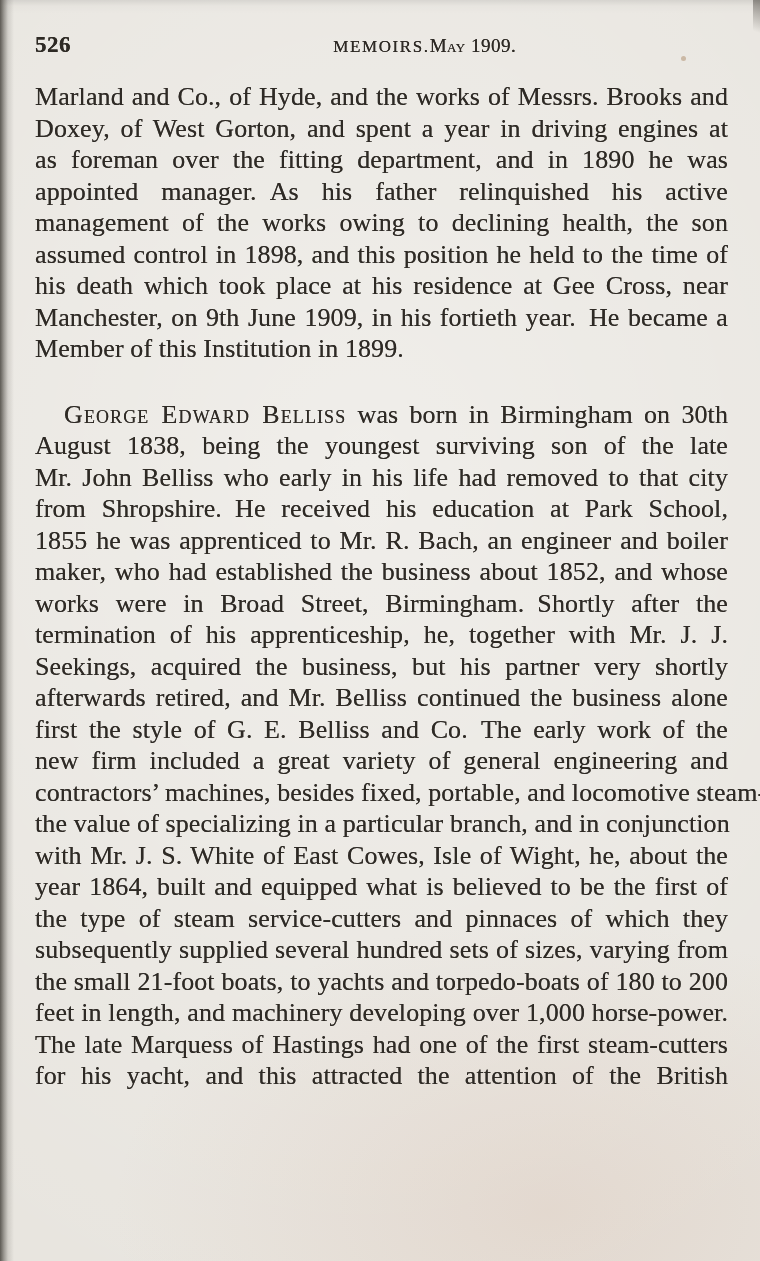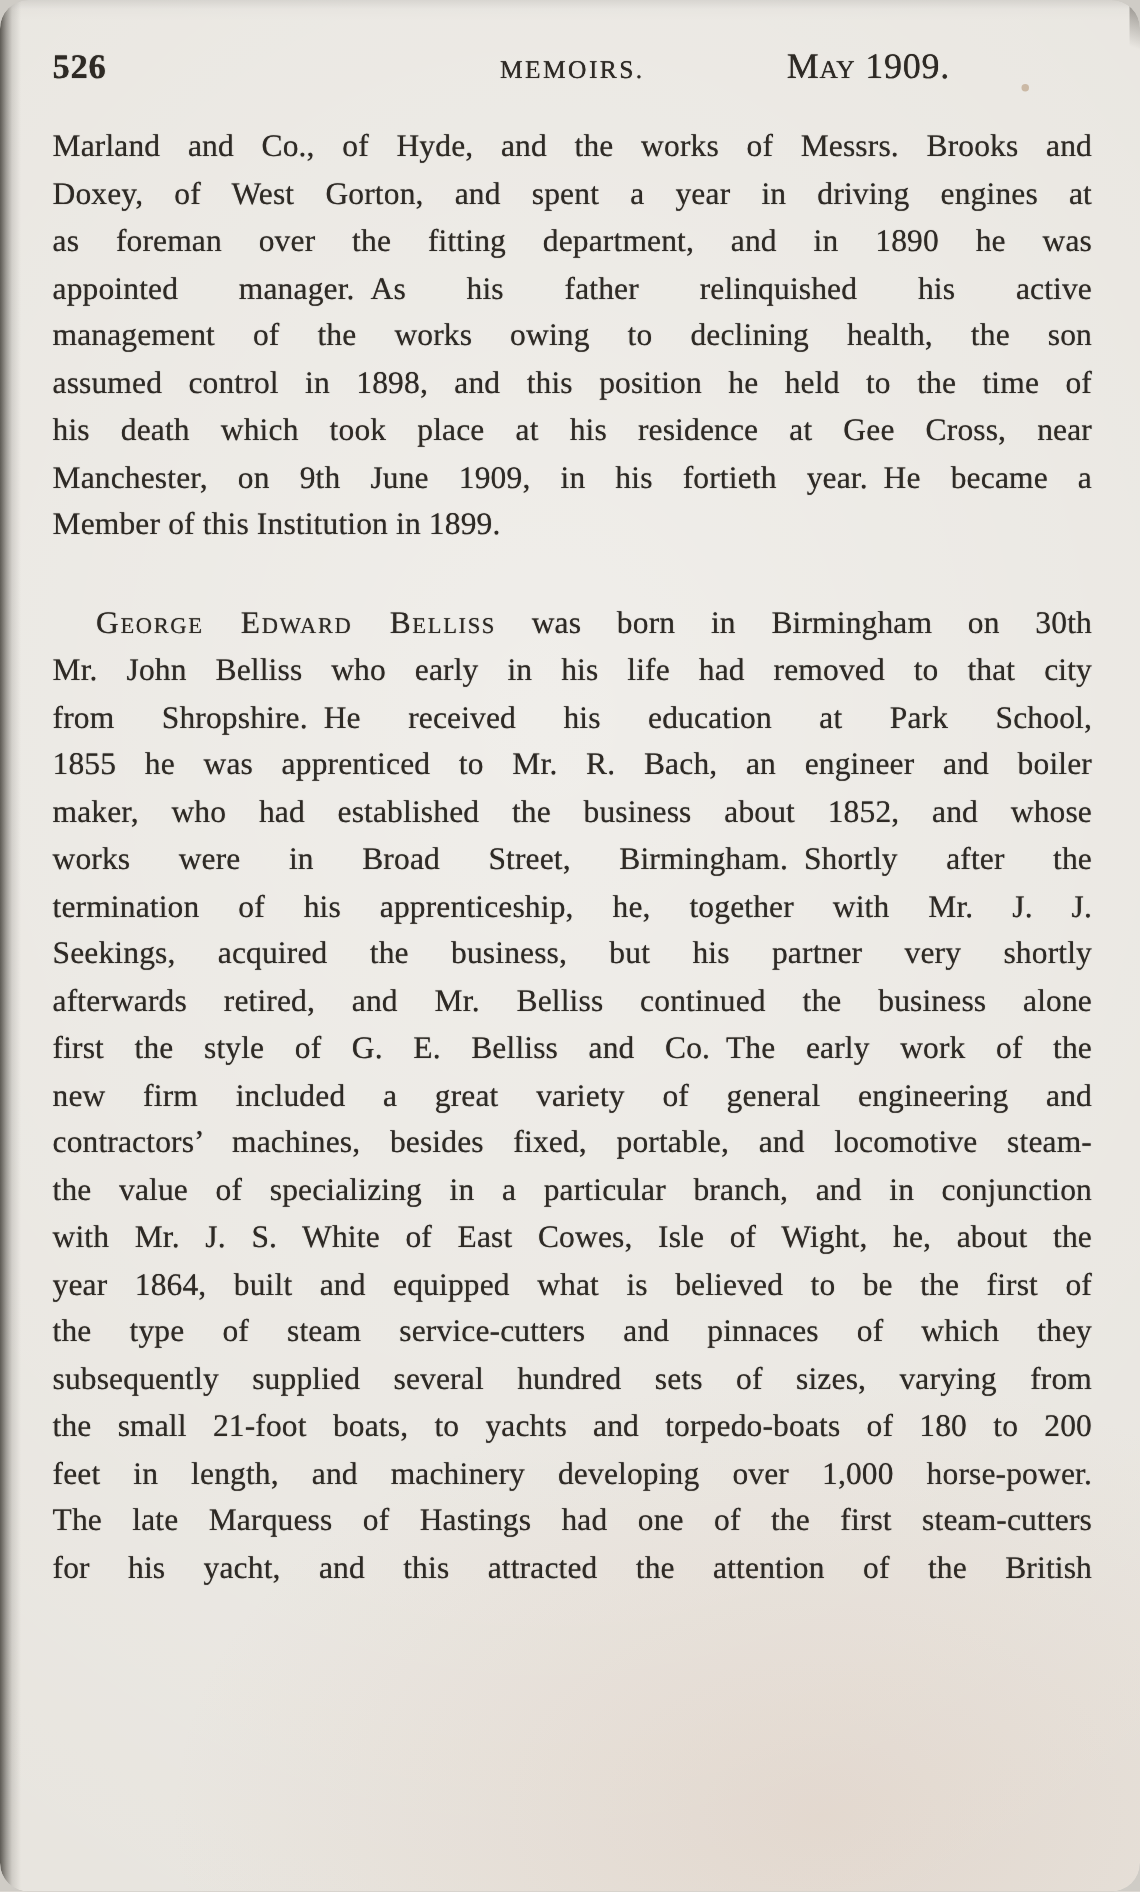--- a/index.html
+++ b/index.html
@@ -1,20 +1,20 @@
 <!DOCTYPE html>
 <html style="--page-bg: #e8e5df; --ink: #2e2a25; --edge-shadow: #5d5a54;"><head>
 <meta charset="utf-8">
 <style>
   :root {
     --page-bg: #e8e5df;
     --ink: #2e2a25;
     --edge-shadow: #5d5a54;
   }
-  * { margin: 0; padding: 0; box-sizing: border-box; border-radius: 19px; }
+  * { margin: 0; padding: 0; box-sizing: border-box; }
   html, body { background: #cfccc6; }
   .page {
     position: relative;
     width: 760px;
     height: 1261px;
     overflow: hidden;
     background:
       radial-gradient(ellipse 620px 420px at 72% 96%, rgba(205,168,146,0.22), rgba(205,168,146,0) 70%),
       radial-gradient(ellipse 900px 1100px at 48% 38%, rgba(255,255,255,0.35), rgba(255,255,255,0) 80%),
       linear-gradient(180deg, rgba(0,0,0,0.10) 0px, rgba(0,0,0,0.02) 6px, rgba(0,0,0,0) 14px),
@@ -69,31 +69,31 @@
     letter-spacing: 0.5px;
     text-shadow: 0 0 0.6px currentColor;
   }
   .header-title {
     font-size: 17px;
     letter-spacing: 1.6px;
     text-align: center;
     text-shadow: 0 0 0.5px currentColor;
   }
   .header-date {
-    font-size: 24px;
-    text-align: center;
+    font-size: 19px;
+    text-align: left;
     letter-spacing: 0.5px;
     text-shadow: 0 0 0.5px currentColor;
   }
   .sc { font-variant: small-caps; }
   .body-text { margin-top: 23px; }
   .paragraph { margin: 0; }
   .paragraph + .paragraph { margin-top: 34px; }
   .line {
-    font-size: 21px;
+    font-size: 26px;
     line-height: 31.5px;
     height: 31.5px;
     text-align: justify;
     text-align-last: justify;
     letter-spacing: 0.1px;
     white-space: nowrap;
     text-shadow: 0 0 0.6px rgba(46,42,37,0.75);
     font-family: Liberation Serif, serif;
   }
   .line.last-left { text-align-last: left; }
@@ -121,20 +121,21 @@
           <div class="line">as foreman over the fitting department, and in 1890 he was</div>
           <div class="line">appointed manager. As his father relinquished his active</div>
           <div class="line">management of the works owing to declining health, the son</div>
           <div class="line">assumed control in 1898, and this position he held to the time of</div>
           <div class="line">his death which took place at his residence at Gee Cross, near</div>
           <div class="line">Manchester, on 9th June 1909, in his fortieth year. He became a</div>
           <div class="line last-left">Member of this Institution in 1899.</div>
         </div>
         <div class="paragraph indent">
           <div class="line"><span class="lead-name">George Edward Belliss</span> was born in Birmingham on 30th</div>
+          <div class="line">August 1838, being the youngest surviving son of the late</div>
           <div class="line">Mr. John Belliss who early in his life had removed to that city</div>
           <div class="line">from Shropshire. He received his education at Park School,</div>
           <div class="line">1855 he was apprenticed to Mr. R. Bach, an engineer and boiler</div>
           <div class="line">maker, who had established the business about 1852, and whose</div>
           <div class="line">works were in Broad Street, Birmingham. Shortly after the</div>
           <div class="line">termination of his apprenticeship, he, together with Mr. J. J.</div>
           <div class="line">Seekings, acquired the business, but his partner very shortly</div>
           <div class="line">afterwards retired, and Mr. Belliss continued the business alone</div>
           <div class="line">first the style of G. E. Belliss and Co. The early work of the</div>
           <div class="line">new firm included a great variety of general engineering and</div>

